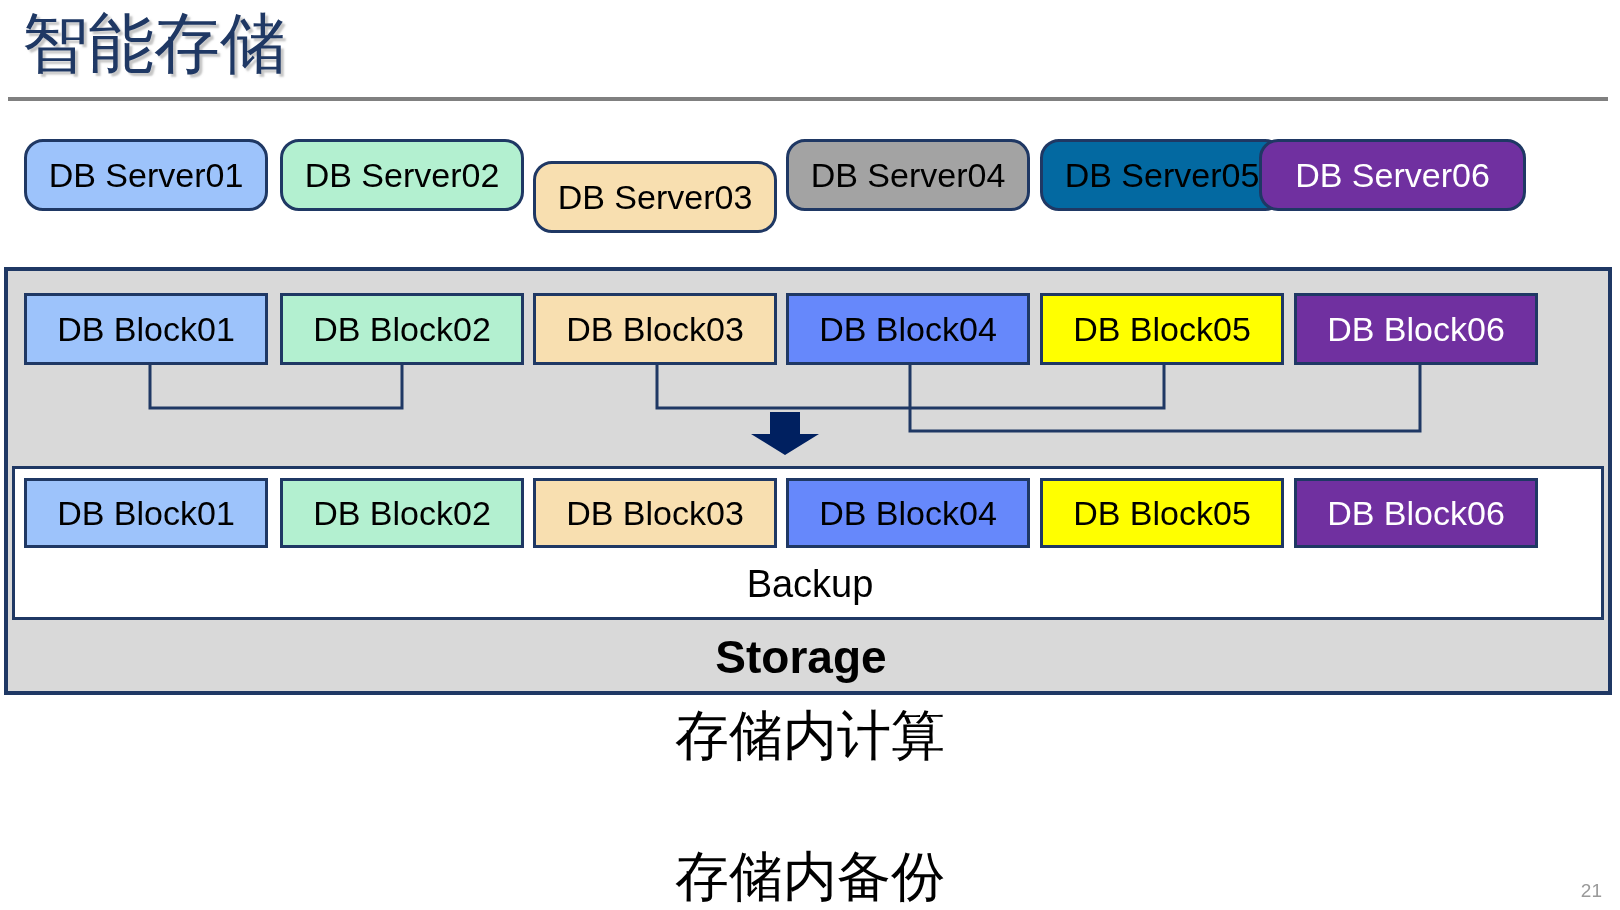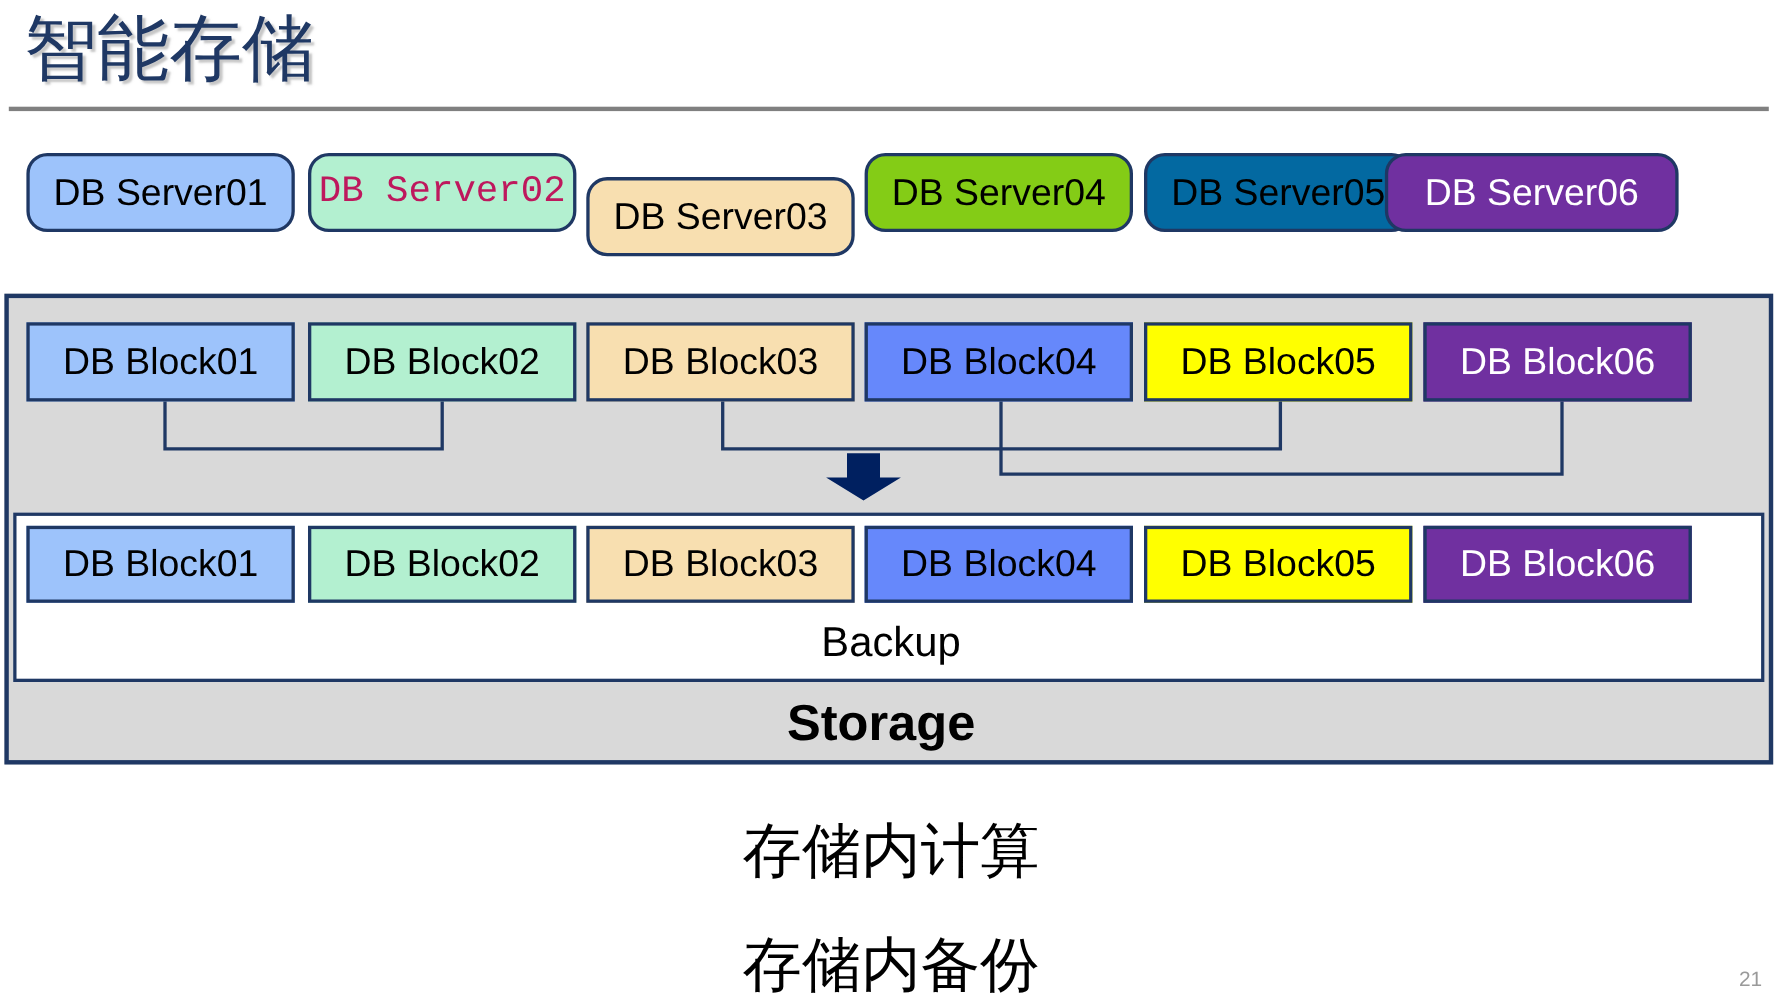--- a/index.html
+++ b/index.html
@@ -116,48 +116,48 @@
   
   .caption {
     position: absolute;
     left: 0;
     right: 0;
     text-align: center;
     font-size: 54px;
     color: #000000;
     white-space: nowrap;
   }
-  #caption-1 { top: 738px; font-family: Liberation Serif, serif; }
+  #caption-1 { top: 700px; font-family: Liberation Serif, serif; }
   #caption-2 { top: 808px; margin-top: 33px; }
 
   #page-number {
     position: absolute;
     right: 18px;
     bottom: 8px;
     font-size: 19px;
     color: #9a9a9a;
   }
 </style>
 </head>
 <body>
 
 <div id="slide-title">智能存储</div>
 <div id="title-rule"></div>
 
 <div id="server-row">
     <div class="cbox" style="left: 24px; width: 244px; background: rgb(157, 195, 251); color: rgb(0, 0, 0); border-color: rgb(31, 56, 100);">
       <span>DB Server01</span>
     </div>
-    <div class="cbox" style="left: 280px; width: 244px; background: rgb(179, 240, 208); color: #be185d; border-color: rgb(31, 56, 100); font-family: Liberation Mono, monospace;">
+    <div class="cbox" style="left: 280px; width: 244px; background: rgb(179, 240, 208); color: #000000; border-color: rgb(31, 56, 100);">
       <span>DB Server02</span>
     </div>
     <div class="cbox" style="left: 533px; width: 244px; background: rgb(248, 223, 176); color: rgb(0, 0, 0); border-color: rgb(31, 56, 100); margin-top: 22px;">
       <span>DB Server03</span>
     </div>
-    <div class="cbox" style="left: 786px; width: 244px; background: #84cc16; color: rgb(0, 0, 0); border-color: rgb(31, 56, 100);">
+    <div class="cbox" style="left: 786px; width: 244px; background: #a3a3a3; color: rgb(0, 0, 0); border-color: rgb(31, 56, 100);">
       <span>DB Server04</span>
     </div>
     <div class="cbox" style="left: 1040px; width: 244px; background: #0369a1; color: rgb(0, 0, 0); border-color: rgb(31, 56, 100);">
       <span>DB Server05</span>
     </div>
     <div class="cbox onwhite" style="left: 1259px; width: 267px; background: rgb(112, 48, 160); color: rgb(255, 255, 255); border-color: rgb(31, 56, 100);">
       <span>DB Server06</span>
     </div>
   </div>
 

